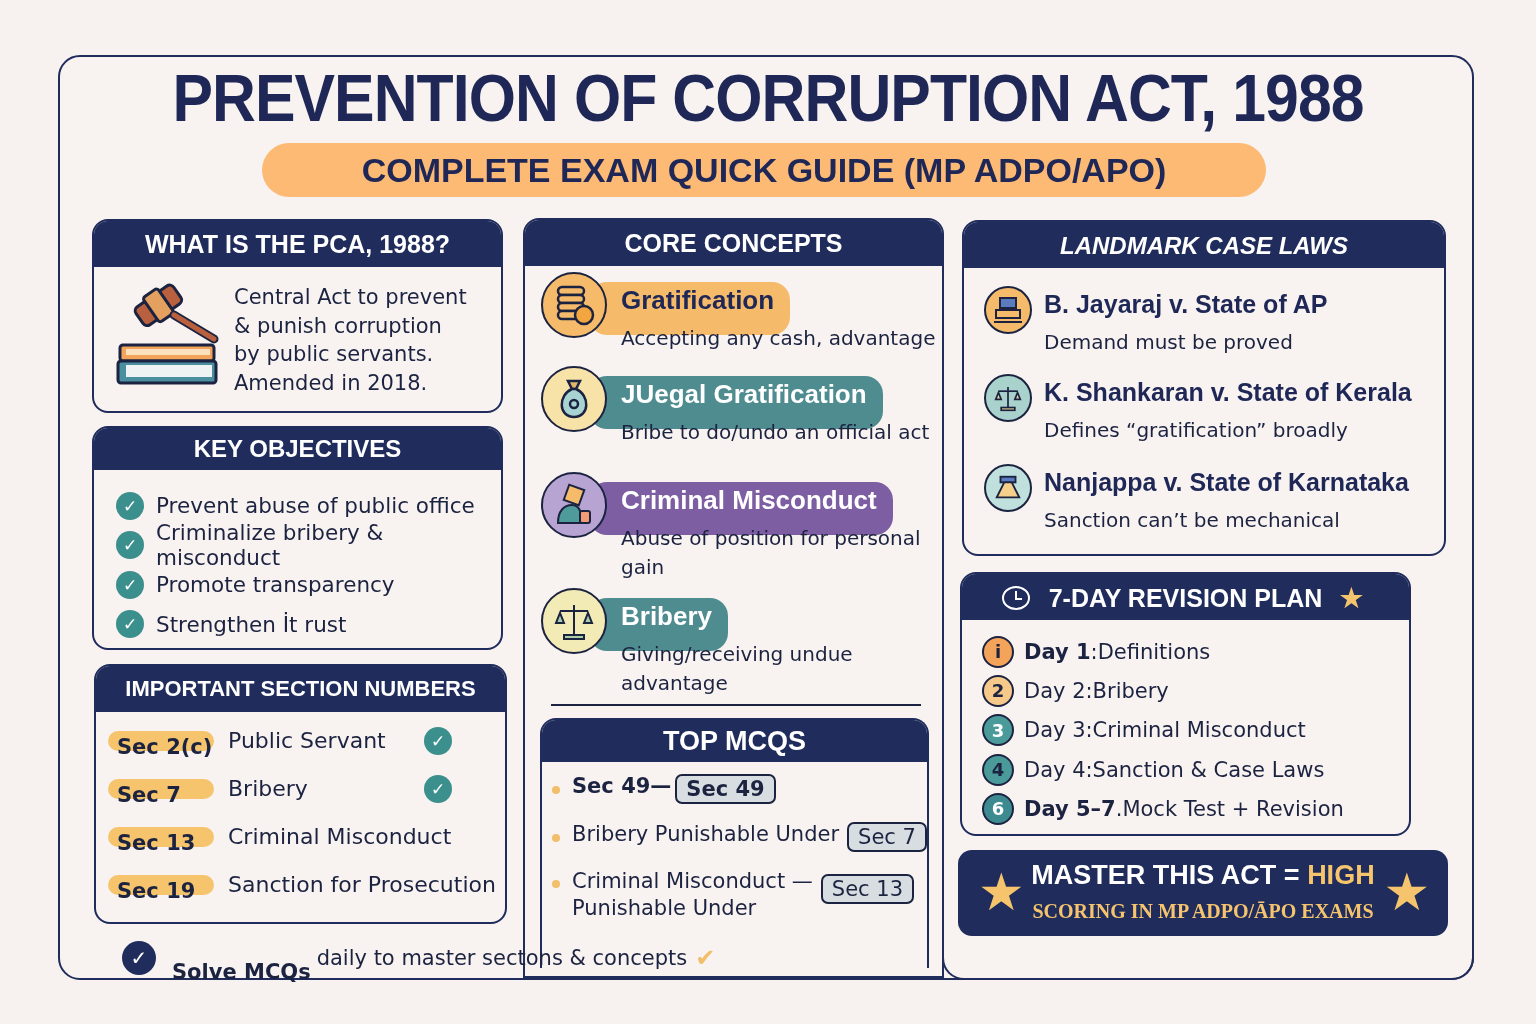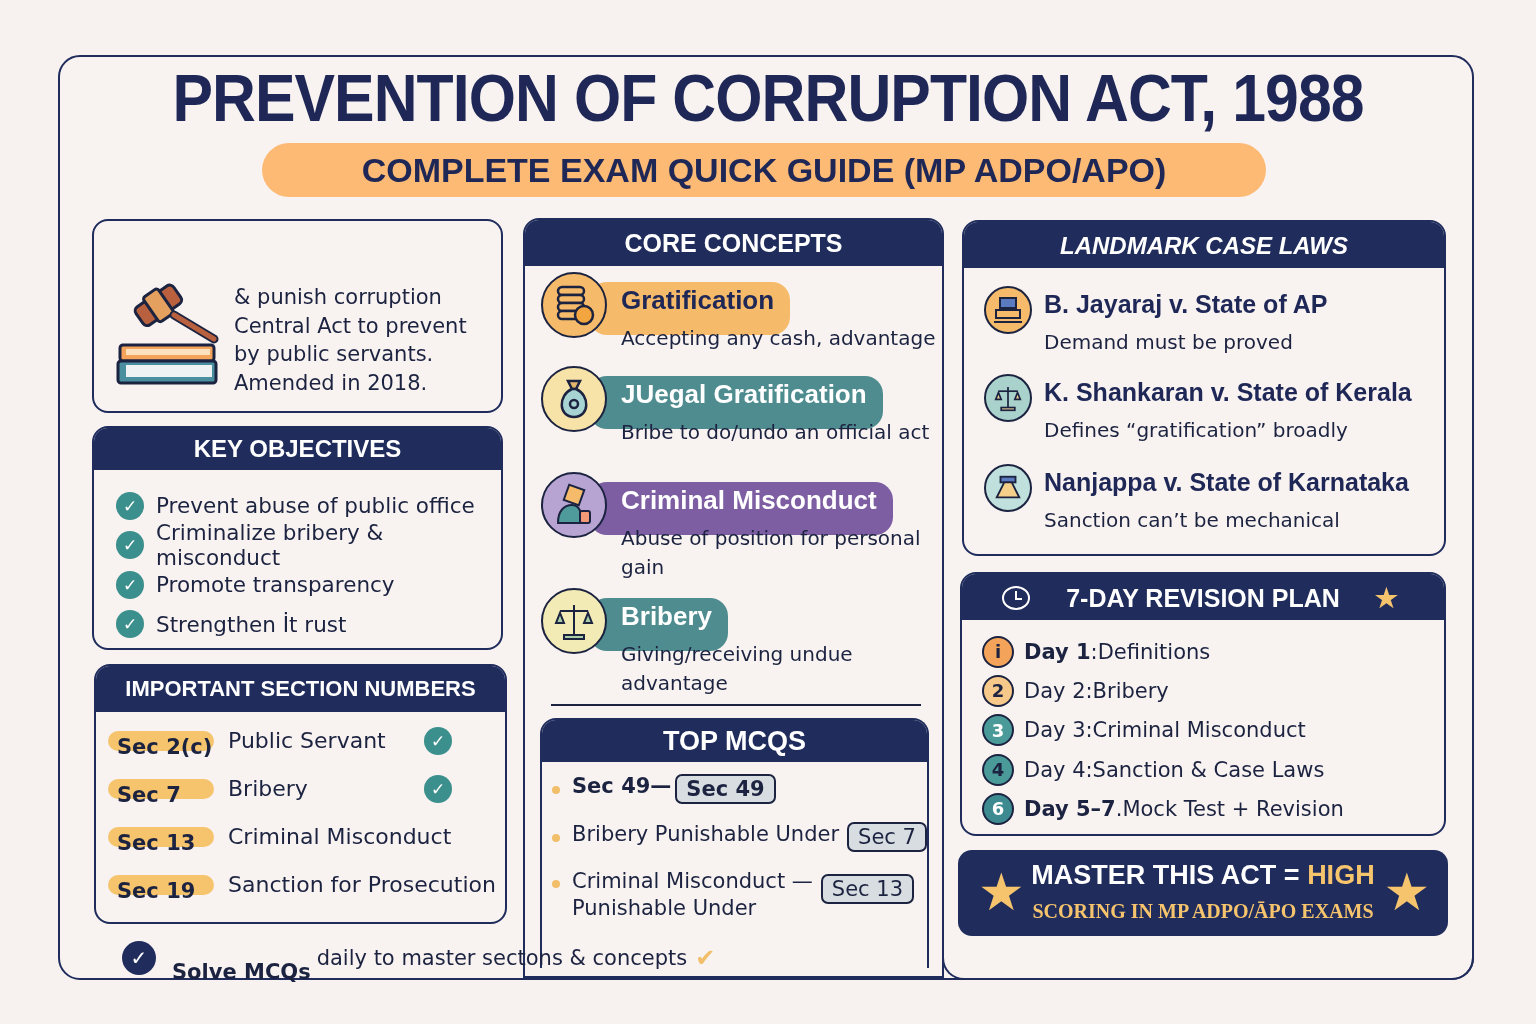--- a/index.html
+++ b/index.html
@@ -74,21 +74,21 @@
 
   .cases { left: 962px; top: 220px; width: 484px; height: 336px; }
   .cases .card-head { height: 46px; line-height: 48px; font-size: 24px; font-style: italic; }
   .case { position: absolute; left: 20px; width: 460px; }
   .case-icon { position: absolute; left: 0; top: 0; width: 48px; height: 48px; border-radius: 50%;
     border: 2px solid #1c2340; display: flex; align-items: center; justify-content: center; font-size: 22px; }
   .case-title { position: absolute; left: 60px; top: 4px; font-family: "Liberation Sans", sans-serif;
     font-weight: bold; font-size: 25px; color: #1e2756; white-space: nowrap; }
   .case-desc { position: absolute; left: 60px; top: 44px; font-size: 20px; color: #1c2340; white-space: nowrap; }
 
-  .plan { left: 960px; top: 572px; width: 486px; height: 264px; }
+  .plan { left: 960px; top: 572px; width: 451px; height: 264px; }
   .plan .card-head { height: 46px; line-height: 48px; font-size: 25px; position: relative; }
   .plan .clock { position: absolute; left: 40px; top: 12px; width: 28px; height: 24px; border: 2px solid #fff; border-radius: 50%; }
   .plan .clock::after { content: ""; position: absolute; left: 11px; top: 3px; width: 5px; height: 7px;
     border-left: 2px solid #fff; border-bottom: 2px solid #fff; }
   .plan .star { position: absolute; right: 46px; top: 0; color: #f6c46d; font-size: 26px; }
   .plan ul { list-style: none; padding: 12px 0 0 20px; }
   .plan li { display: flex; align-items: center; height: 39.3px; font-size: 21px; }
   .num { width: 32px; height: 32px; border-radius: 50%; border: 2px solid #1c2340; display: inline-flex;
     align-items: center; justify-content: center; font-weight: bold; font-size: 18px; margin-right: 10px; flex: none; }
   .plan li b { font-weight: bold; margin-right: 6px; }
@@ -104,37 +104,38 @@
 </style>
 </head>
 <body>
 
 <div class="frame"></div>
 
 <h1 class="title">PREVENTION OF CORRUPTION ACT, 1988</h1>
 <div class="subtitle">COMPLETE EXAM QUICK GUIDE (MP ADPO/APO)</div>
 
 <section class="card what">
+  <div class="card-head">WHAT IS THE PCA, 1988?</div>
   <div class="gavel">
     <svg width="112" height="108" viewBox="0 0 112 108">
       <rect x="4" y="64" width="94" height="16" rx="3" fill="#f3a35a" stroke="#1c2340" stroke-width="3"></rect>
       <rect x="10" y="68" width="84" height="6" fill="#fbe1bd"></rect>
       <rect x="2" y="80" width="98" height="22" rx="3" fill="#4a8fa0" stroke="#1c2340" stroke-width="3"></rect>
       <rect x="10" y="84" width="86" height="12" fill="#eef2f2"></rect>
       <g transform="rotate(-35 50 30)">
         <rect x="24" y="10" width="46" height="22" rx="5" fill="#b9613e" stroke="#1c2340" stroke-width="3"></rect>
         <rect x="38" y="6" width="18" height="30" rx="3" fill="#e3a05f" stroke="#1c2340" stroke-width="3"></rect>
       </g>
       <line x1="58" y1="34" x2="98" y2="58" stroke="#1c2340" stroke-width="9" stroke-linecap="round"></line>
       <line x1="58" y1="34" x2="98" y2="58" stroke="#b9613e" stroke-width="5" stroke-linecap="round"></line>
     </svg>
   </div>
   <div class="body-text">
+    <div>Central Act to prevent</div>
     <div>&amp; punish corruption</div>
-    <div>Central Act to prevent</div>
     <div>by public servants.</div>
     <div>Amended in 2018.</div>
   </div>
 </section>
 
 <section class="card obj">
   <div class="card-head">KEY OBJECTIVES</div>
   <ul>
     <li>
         <span class="check">✓</span>

